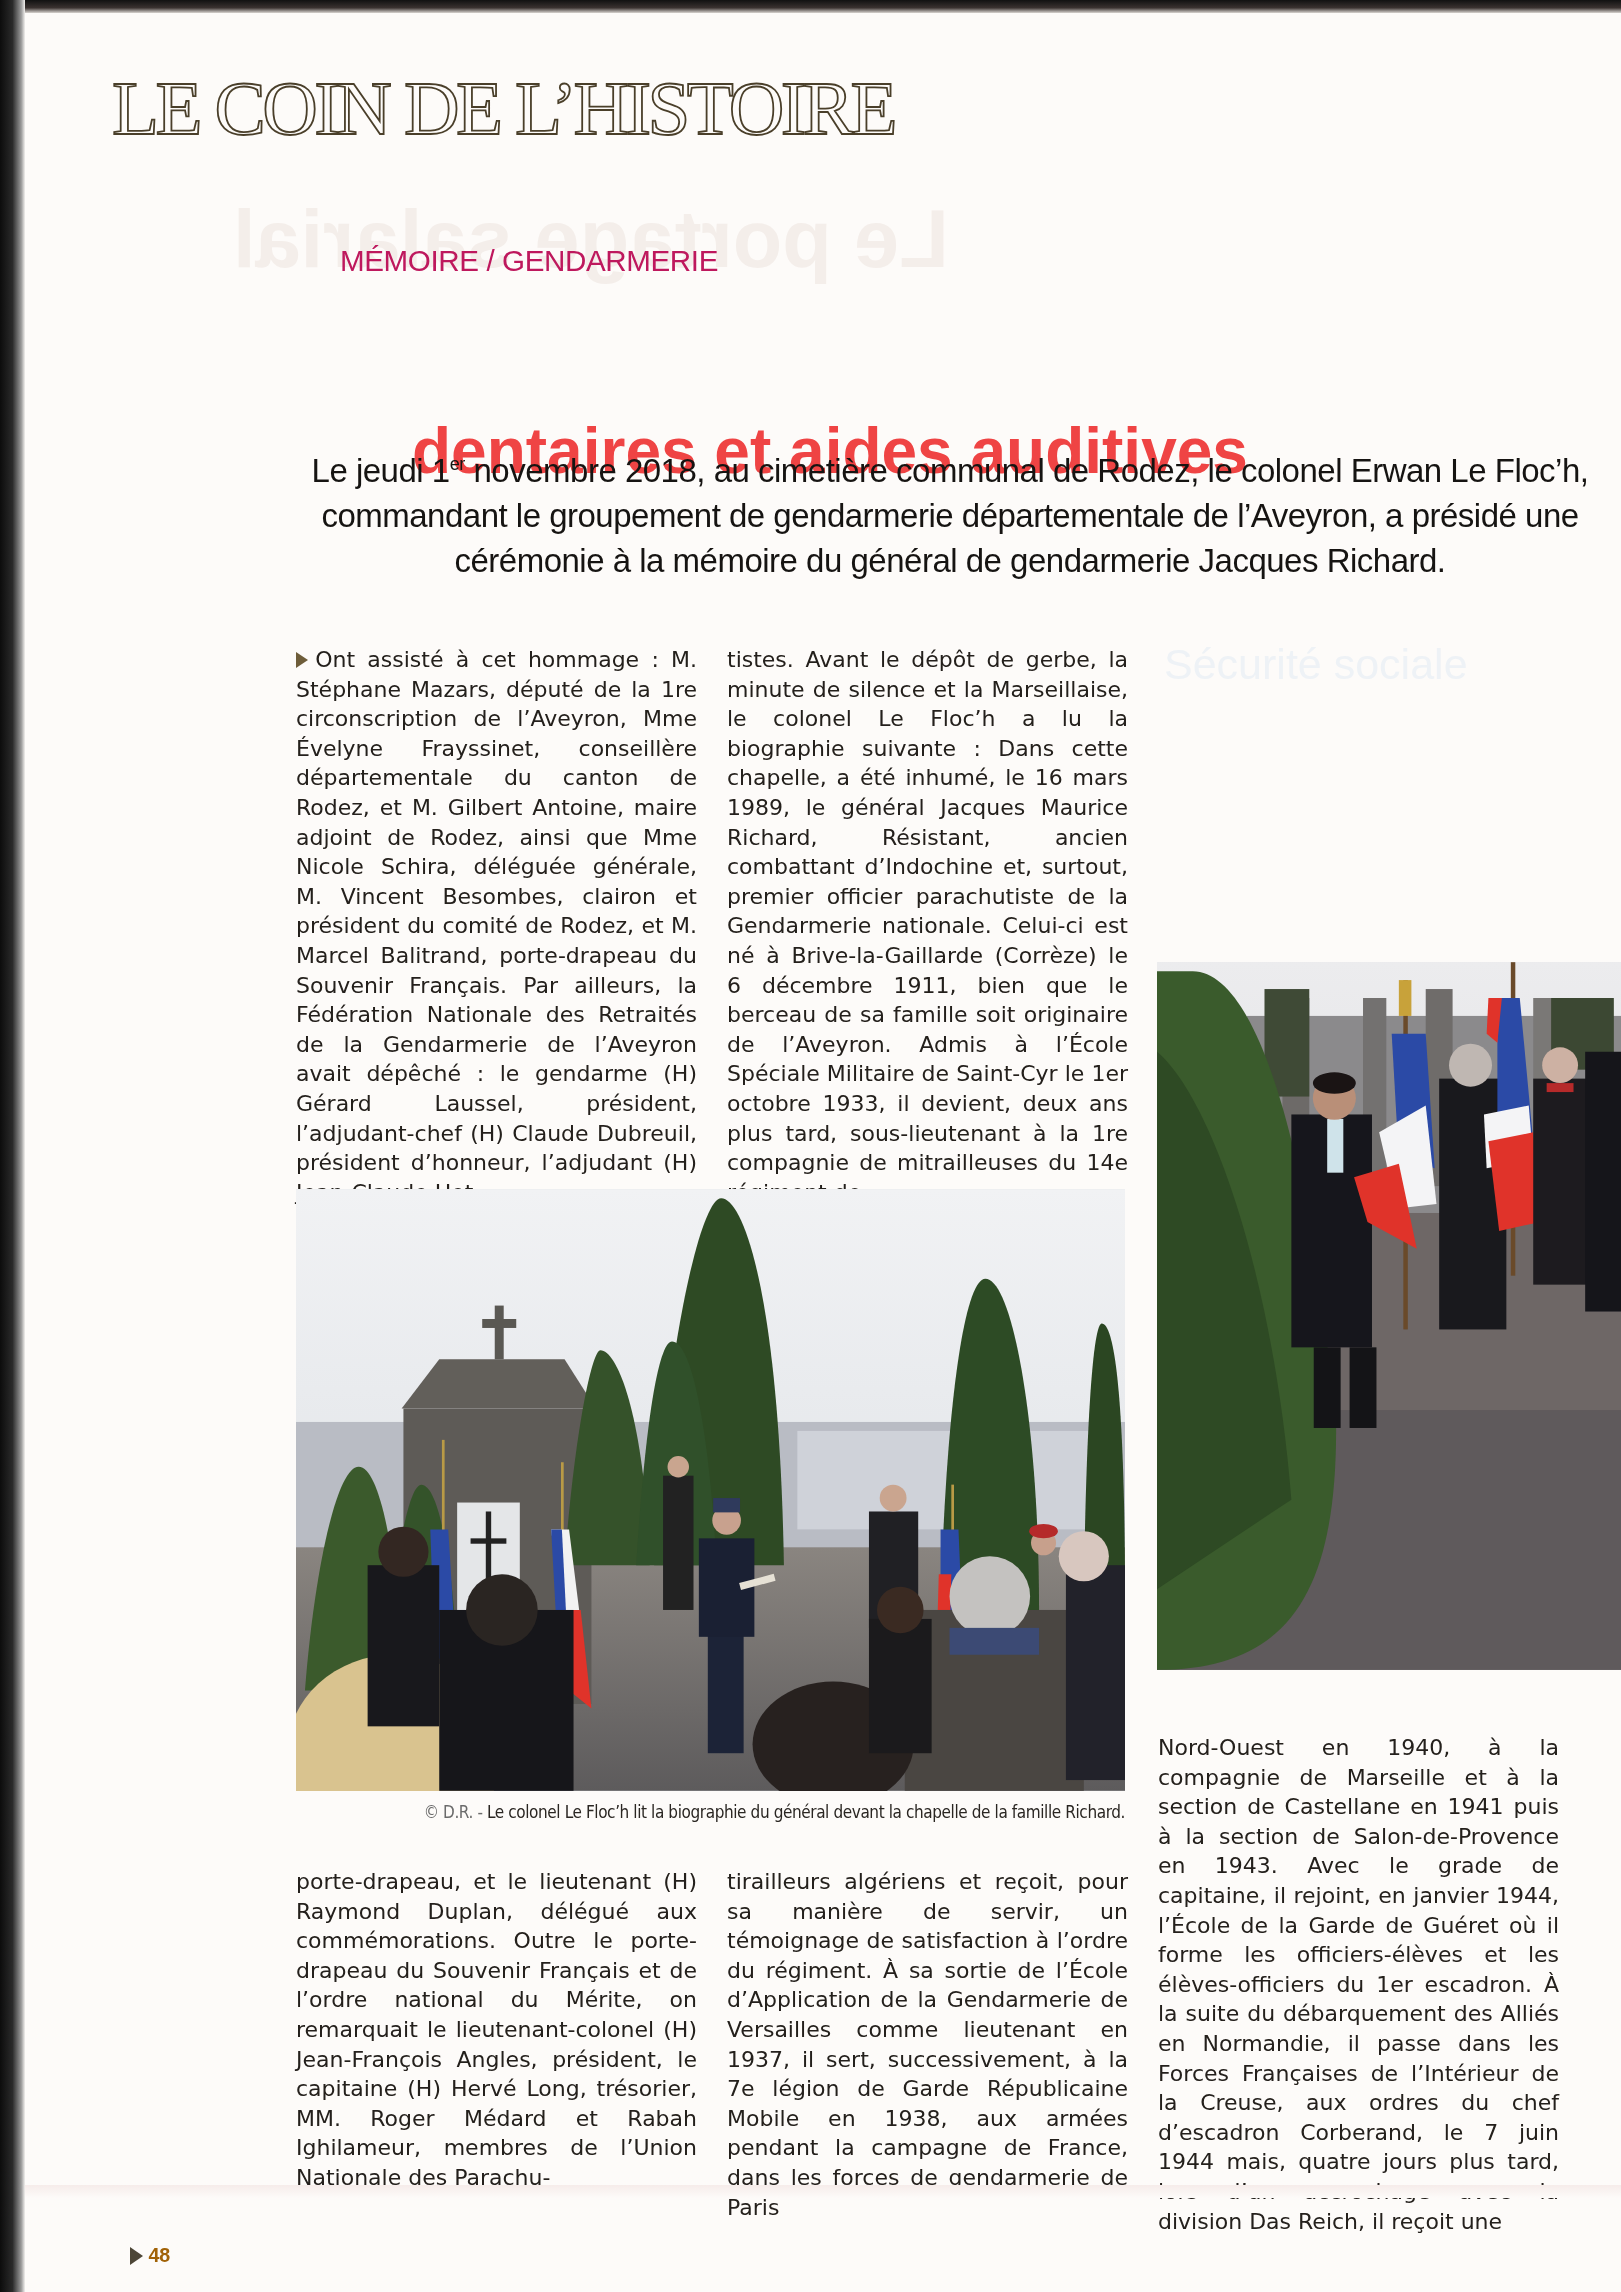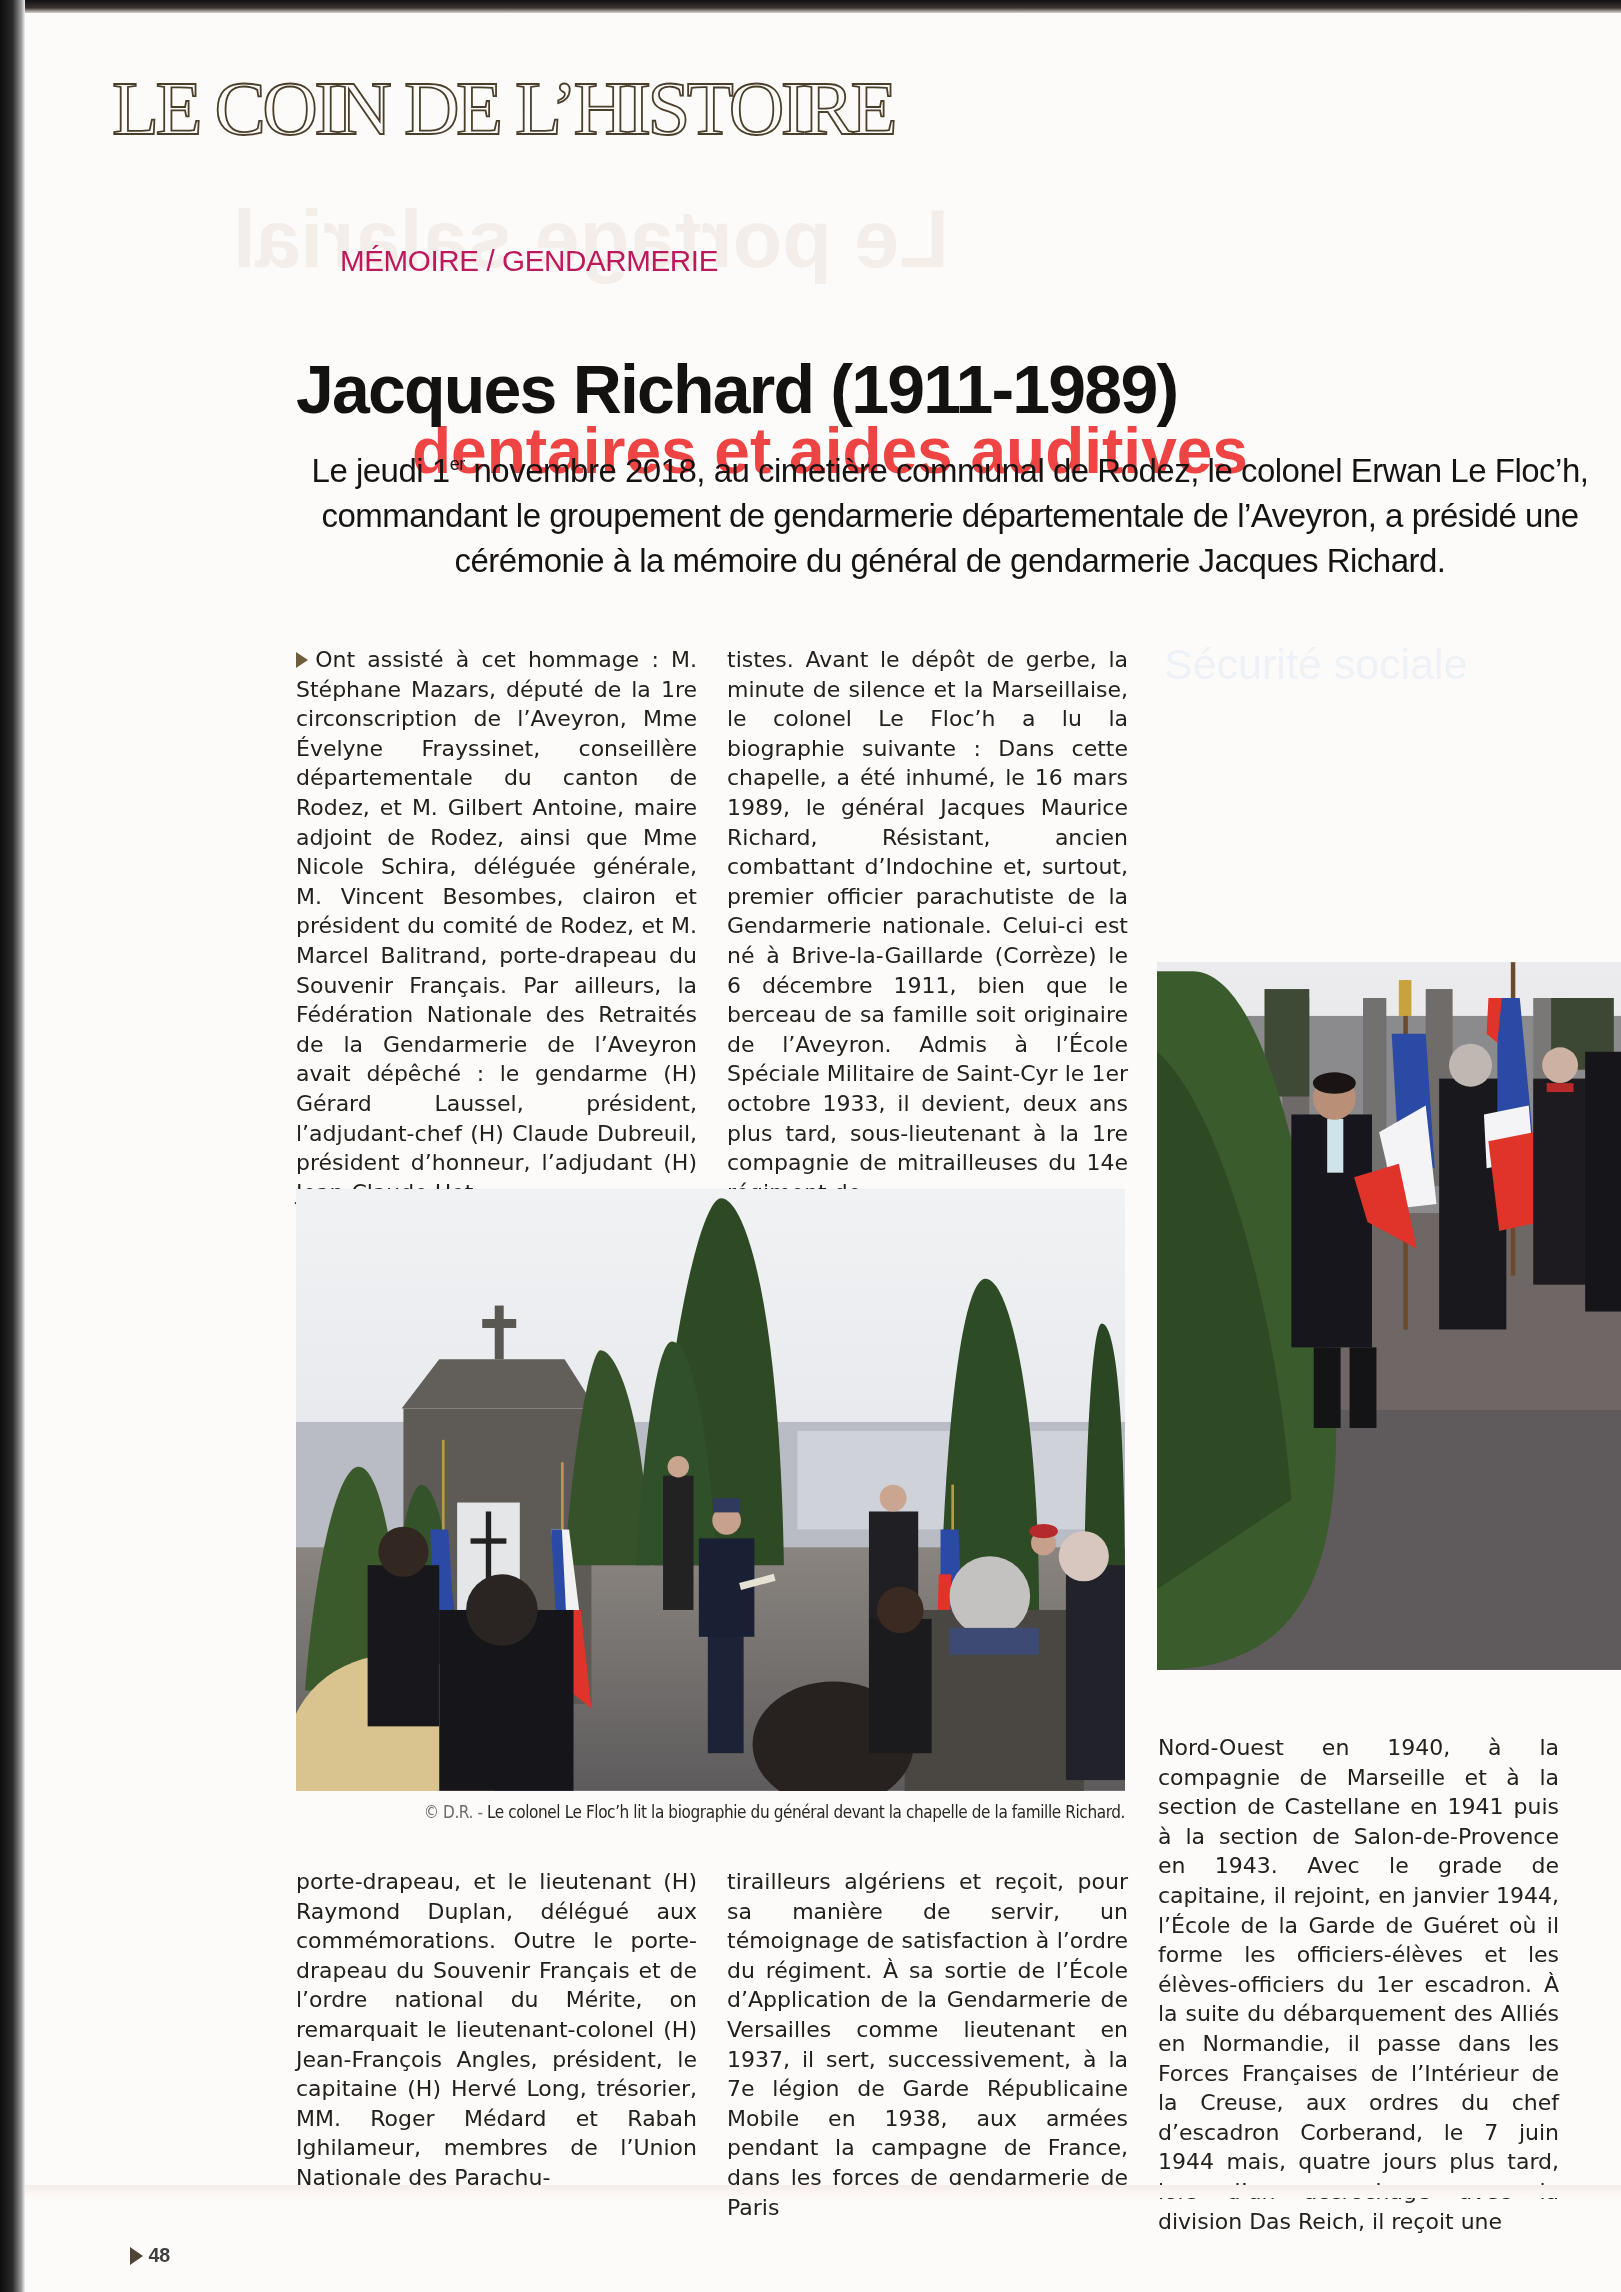--- a/index.html
+++ b/index.html
@@ -66,21 +66,21 @@
     .photo-side { left: 1157px; top: 962px; width: 464px; height: 708px; background: #e9e9ea; }
     .caption {
       position: absolute; left: 296px; top: 1802px; width: 829px; text-align: right;
       font-family: "DejaVu Sans Condensed", "DejaVu Sans", sans-serif;
       font-size: 17px; color: #2a2622; letter-spacing: -0.4px;
     }
     .caption .credit { color: #6b6b6b; }
     .folio {
       position: absolute; left: 130px; top: 2244px;
       font-family: "Liberation Sans", sans-serif; font-weight: bold;
-      font-size: 19.7px; color: #404040; display: flex; align-items: center; gap: 5.4px;
+      font-size: 19.7px; color: #a16207; display: flex; align-items: center; gap: 5.4px;
     }
     .folio .tri {
       width: 0; height: 0; border-top: 9px solid transparent; border-bottom: 9px solid transparent;
       border-left: 13.4px solid #4d4637;
     }
     .footer-band {
       position: absolute; left: 25px; top: 2185px; width: 1596px; height: 12.5px;
       background: linear-gradient(to bottom, #f6ecea, #fdfbf9);
     }
   </style>
@@ -93,21 +93,20 @@
 <div class="ghost" style="left:233px;top:193px;font-size:81px;transform:scaleX(-1);color:#f4eeea;">Le portage salarial</div>
 <div class="ghost" style="left:412px;top:414px;font-size:64px;color:#ef4444;">dentaires et aides auditives</div>
 <div class="ghost" style="left:1164px;top:640px;font-size:43px;color:#eef2f6;font-weight:normal;">Sécurité sociale</div>
 
 <div class="section-header">LE COIN DE L’HISTOIRE</div>
 
 <div class="kicker">MÉMOIRE / GENDARMERIE</div>
 
 <h1 class="headline" style="margin:0;">
   <br>
-  <span>Jacques Richard (1911-1989)</span>
 </h1>
 
 <div class="lede">
   <span>Le jeudi 1</span><sup>er</sup><span> novembre 2018, au cimetière communal de Rodez, le colonel Erwan Le Floc’h, commandant le groupement de gendarmerie départe­mentale de l’Aveyron, a présidé une cérémonie à la mémoire du général de gendarmerie Jacques Richard.</span>
 </div>
 
 <div class="col col-a1">
   <p><span class="bullet-arrow"></span><span>Ont assisté à cet hommage : M. Stéphane Mazars, député de la 1re circonscription de l’Aveyron, Mme Évelyne Frayssinet, conseillère départementale du canton de Rodez, et M. Gilbert Antoine, maire adjoint de Rodez, ainsi que Mme Nicole Schira, déléguée générale, M. Vincent Besombes, clairon et président du comité de Rodez, et M. Marcel Balitrand, porte-drapeau du Souvenir Français. Par ailleurs, la Fédération Nationale des Retraités de la Gendarmerie de l’Aveyron avait dépêché : le gendarme (H) Gérard Laussel, président, l’adjudant-chef (H) Claude Dubreuil, président d’honneur, l’adjudant (H) Jean-Claude Hot,</span></p>
 </div>
 <div class="col col-b1">

